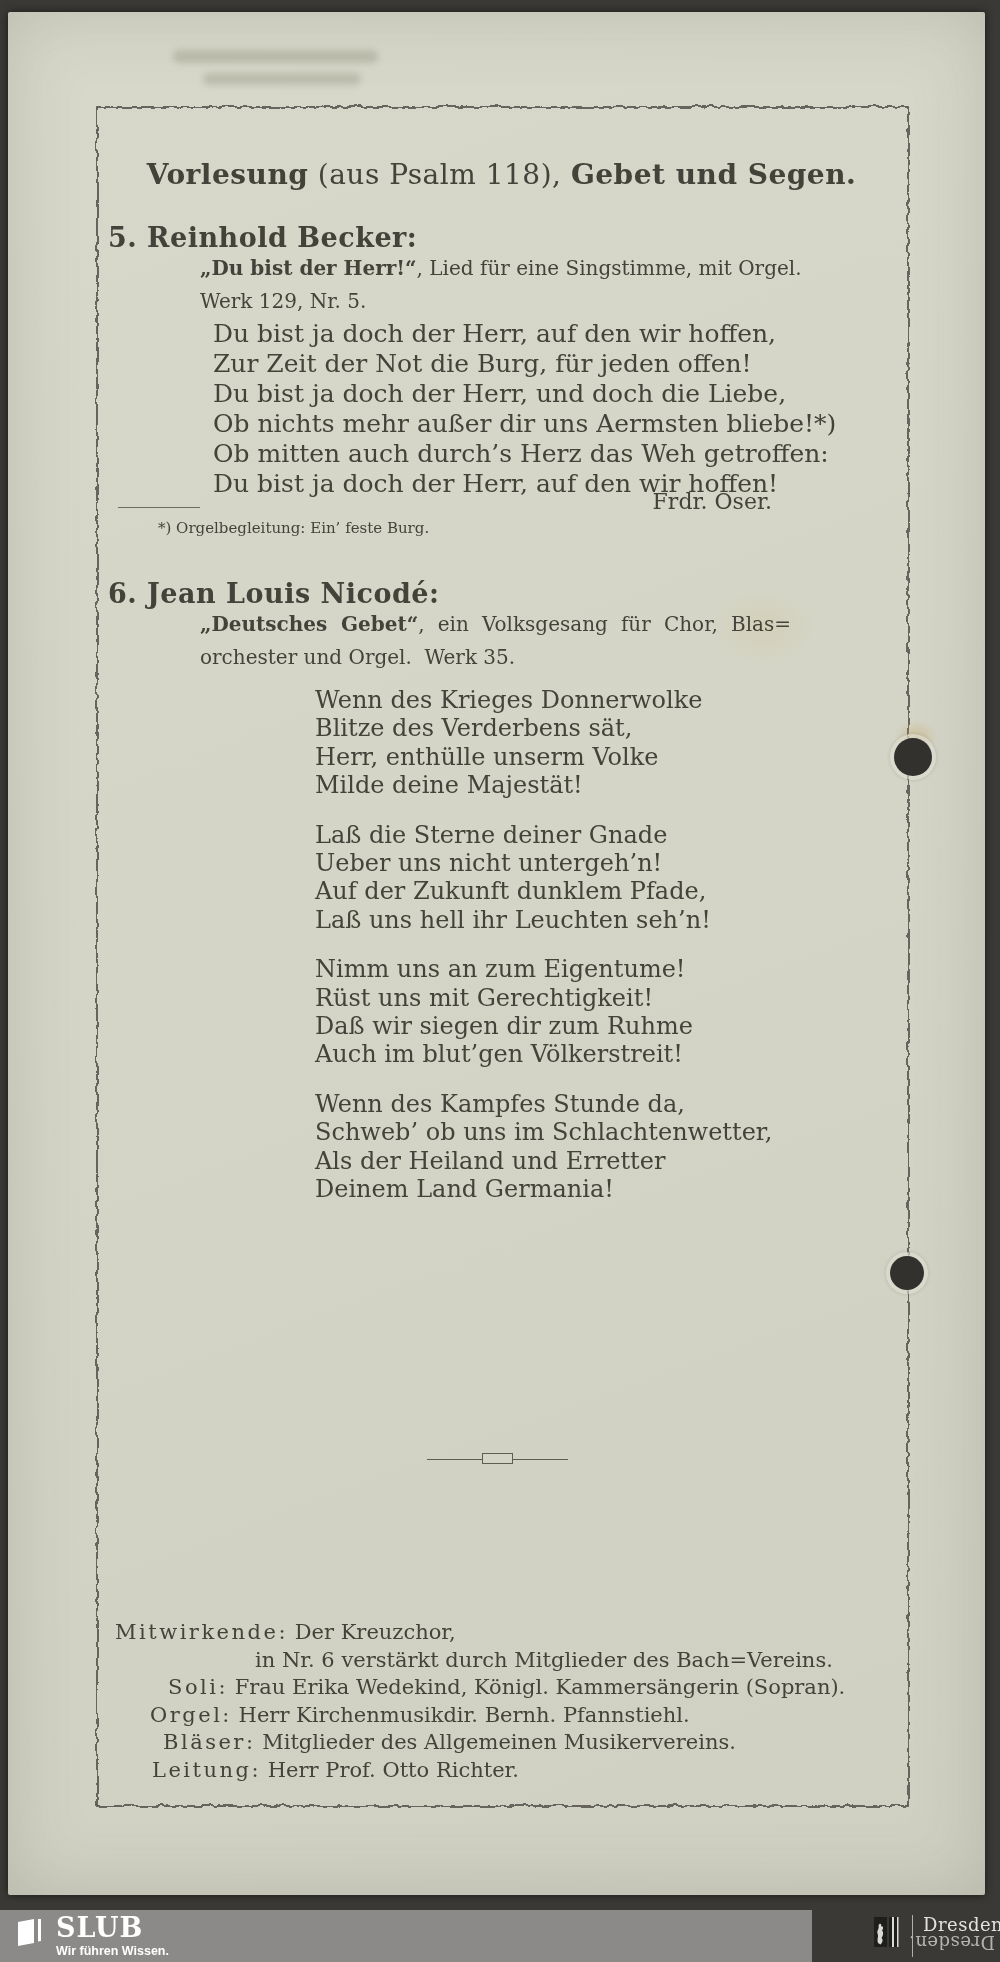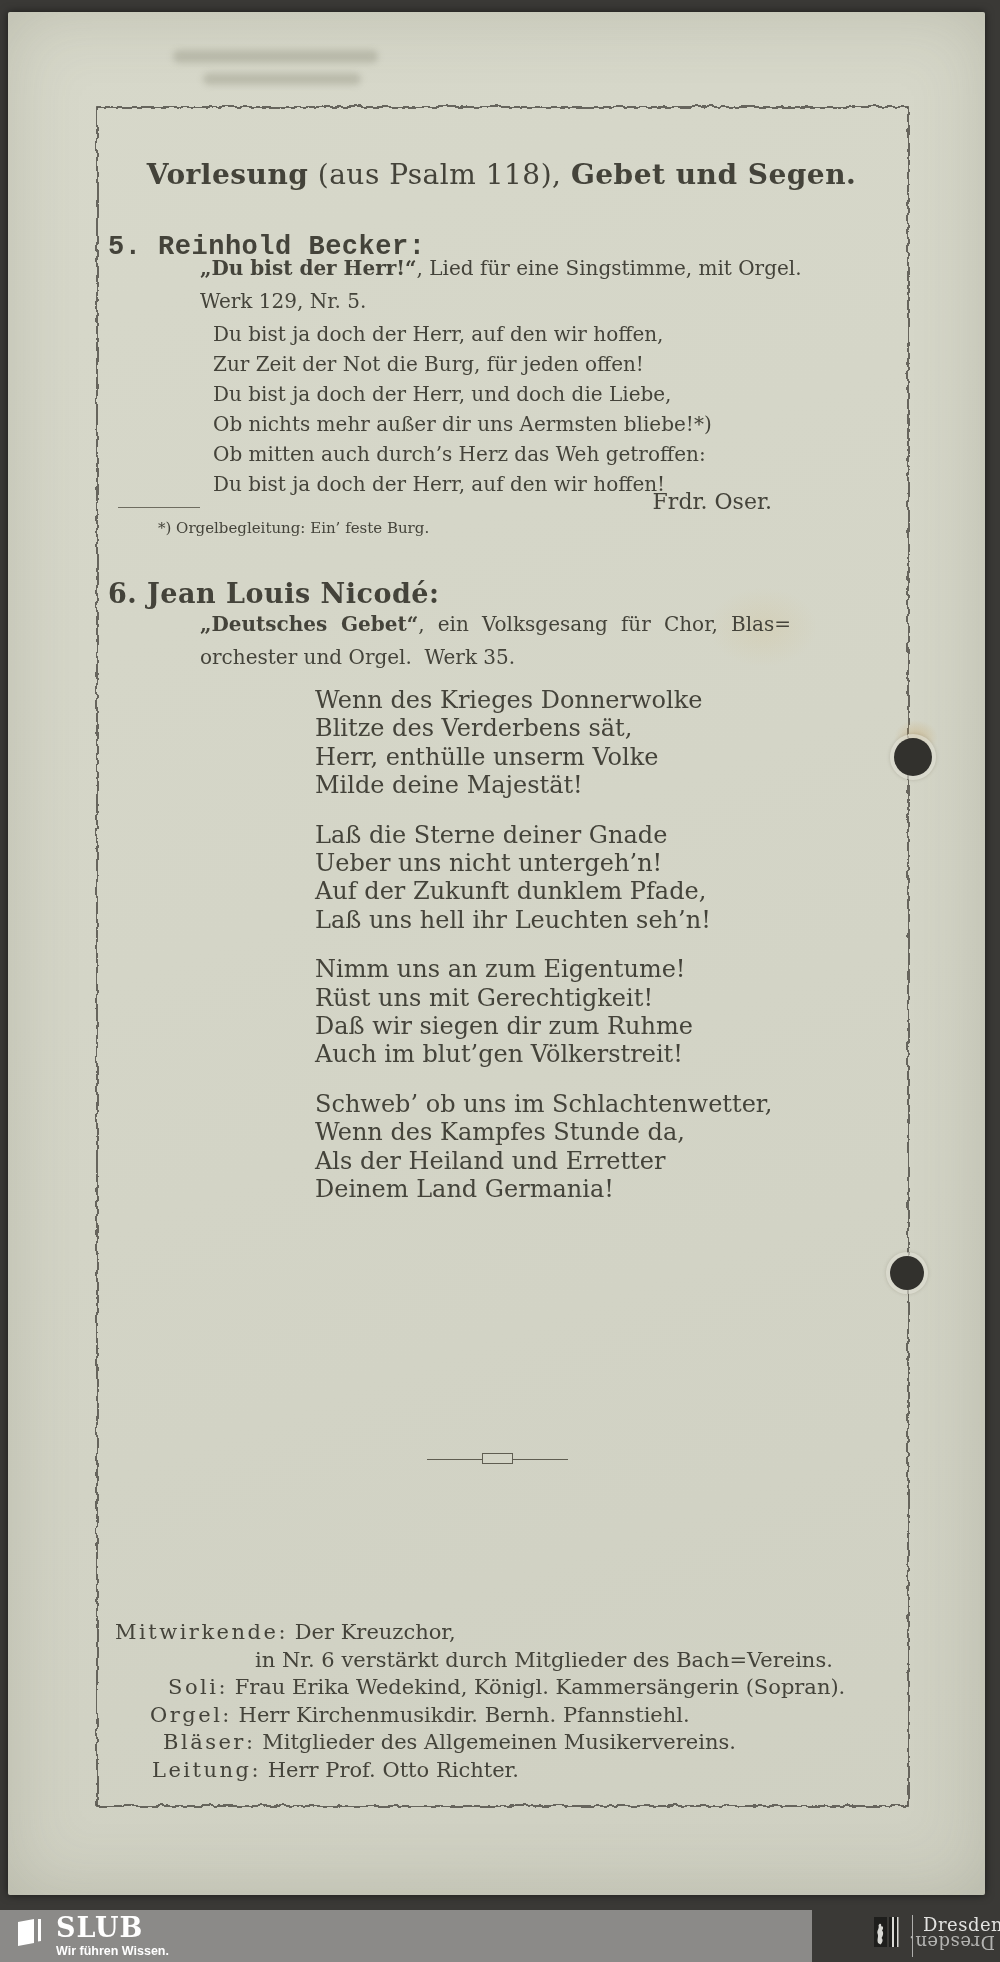--- a/index.html
+++ b/index.html
@@ -44,30 +44,30 @@
   .punch-hole.h1 { left:886px; top:726px; width:38px; height:38px; }
   .punch-hole.h2 { left:882px; top:1244px; width:34px; height:34px; }
 
   
   .abs { position:absolute; }
   .page-title { left:88px; top:146px; width:811px; text-align:center;
     font-size:28px; letter-spacing:0.5px; }
   .bold { font-weight:700; }
 
   .item-header { left:100px; top:0; font-size:27px; font-weight:700; letter-spacing:0.5px; }
-  #h5 { top:220px;font-family:Liberation Mono, monospace; }
+  #h5 { top:210px; }
   #h6 { top:566px; }
 
   .work-line { left:192px; font-size:20px; }
   #i5l1 { top:244px; }
   #i5l2 { top:277px; }
   #i6l1 { top:600px; width:591px; text-align:justify; text-align-last:justify; }
   #i6l2 { top:633px; white-space:pre; }
 
-  .poem5 { left:205px; top:307px; font-size:20px; line-height:30px; }
+  .poem5 { left:205px; top:307px; font-size:25px; line-height:30px; }
   .poem6 { left:307px; top:674px; font-size:24px; line-height:28.4px; }
   .poem6 .stanza { margin-bottom:21px; }
 
   .attribution { left:88px; width:676px; text-align:right; font-size:22px; }
   #attr5 { top:477px; }
   #attr6 { top:1192px; }
 
   .footnote-rule { left:110px; top:495px; width:82px; height:0;
     border-top:1.5px solid #6e6c60; }
   .footnote { left:150px; top:507px; font-size:15px; }
@@ -180,22 +180,22 @@
       <div>Auf der Zukunft dunklem Pfade,</div>
       <div>Laß uns hell ihr Leuchten seh’n!</div>
     </div>
     <div class="stanza">
       <div>Nimm uns an zum Eigentume!</div>
       <div>Rüst uns mit Gerechtigkeit!</div>
       <div>Daß wir siegen dir zum Ruhme</div>
       <div>Auch im blut’gen Völkerstreit!</div>
     </div>
     <div class="stanza">
+      <div>Wenn des Kampfes Stunde da,</div>
       <div>Schweb’ ob uns im Schlachtenwetter,</div>
-      <div>Wenn des Kampfes Stunde da,</div>
       <div>Als der Heiland und Erretter</div>
       <div>Deinem Land Germania!</div>
     </div>
   </div>
 
 
   <div class="abs ornament-line"></div>
   <div class="abs ornament-box"></div>
 
   <div class="abs credit-line" id="c1">

